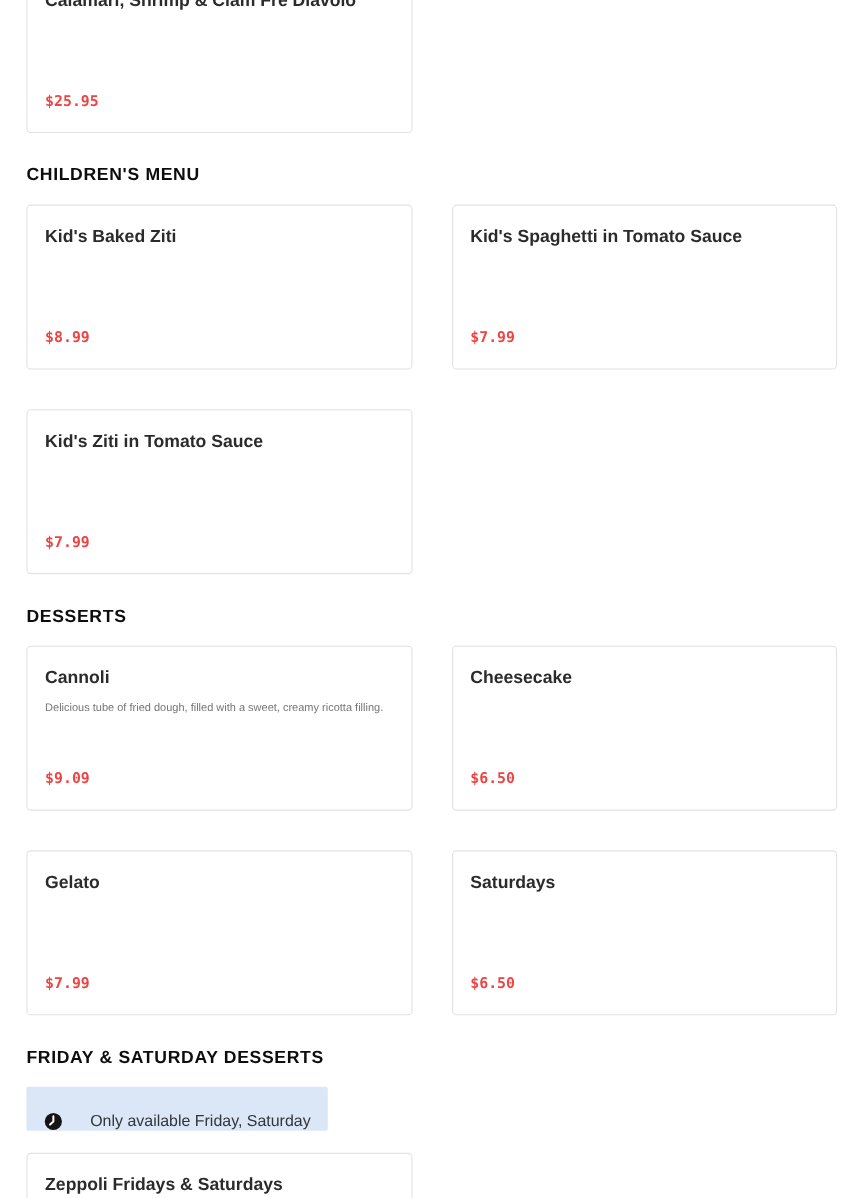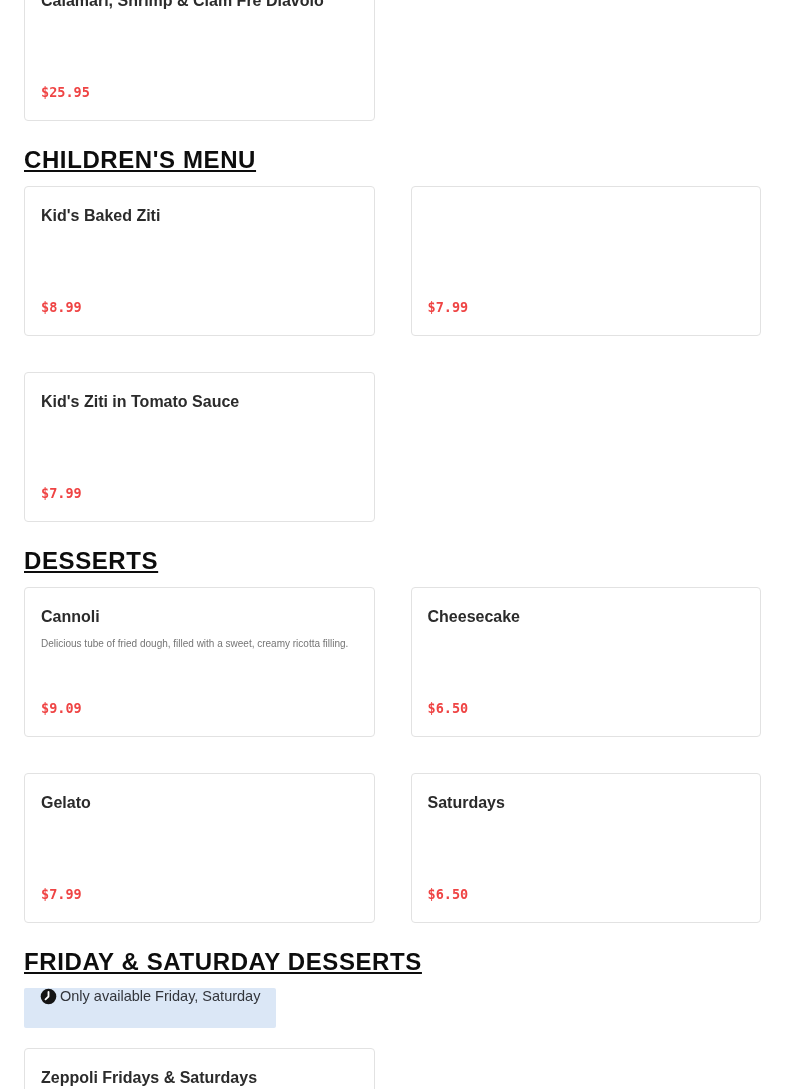--- a/index.html
+++ b/index.html
@@ -5,27 +5,26 @@
   * { margin: 0; padding: 0; box-sizing: border-box; }
   html, body {
     width: 785px; height: 1089px;
     overflow: hidden;
     background: #ffffff;
     font-family: "Liberation Sans", "DejaVu Sans", sans-serif;
   }
   .menu-container { padding: 0 24px; }
 
   .section-heading {
-    font-size: 24px;
+    font-size: 16px;
     font-weight: 900;
     letter-spacing: 0.6px;
     color: #0d0d0d;
     line-height: 26px;
     margin: 26px 0 13px 0;
-    text-decoration: underline;
   }
 
   .card-grid {
     display: grid;
     grid-template-columns: 1fr 1fr;
     column-gap: 23px;
     row-gap: 32px;
     gap: 36px;
   }
 
@@ -57,22 +56,22 @@
   .item-price {
     margin-top: auto;
     font-family: "DejaVu Sans Mono", "Liberation Mono", monospace;
     font-size: 13.5px;
     font-weight: 700;
     color: #ef4444;
   }
 
   .availability-badge {
     display: inline-flex;
-    align-items: flex-start;
-    gap: 3px;
+    align-items: flex-end;
+    gap: 25px;
     height: 40px;
     padding: 0 16px;
     background: #dbe7f6;
     border-radius: 2px;
     margin-bottom: 20px;
     font-size: 14.5px;
     color: #32353b;
   }
   .clock-icon { display: inline-flex; flex: 0 0 auto; }
 </style>
@@ -89,20 +88,21 @@
     <div></div>
   </div>
 
   <h2 class="section-heading">CHILDREN'S MENU</h2>
   <div class="card-grid">
     <div class="menu-card">
       <div class="item-name">Kid's Baked Ziti</div>
       <div class="item-price">$8.99</div>
     </div>
     <div class="menu-card">
+      <div class="item-name">Kid's Spaghetti in Tomato Sauce</div>
       <div class="item-price">$7.99</div>
     </div>
     <div class="menu-card">
       <div class="item-name">Kid's Ziti in Tomato Sauce</div>
       <div class="item-price">$7.99</div>
     </div>
   </div>
 
   <h2 class="section-heading">DESSERTS</h2>
   <div class="card-grid">

